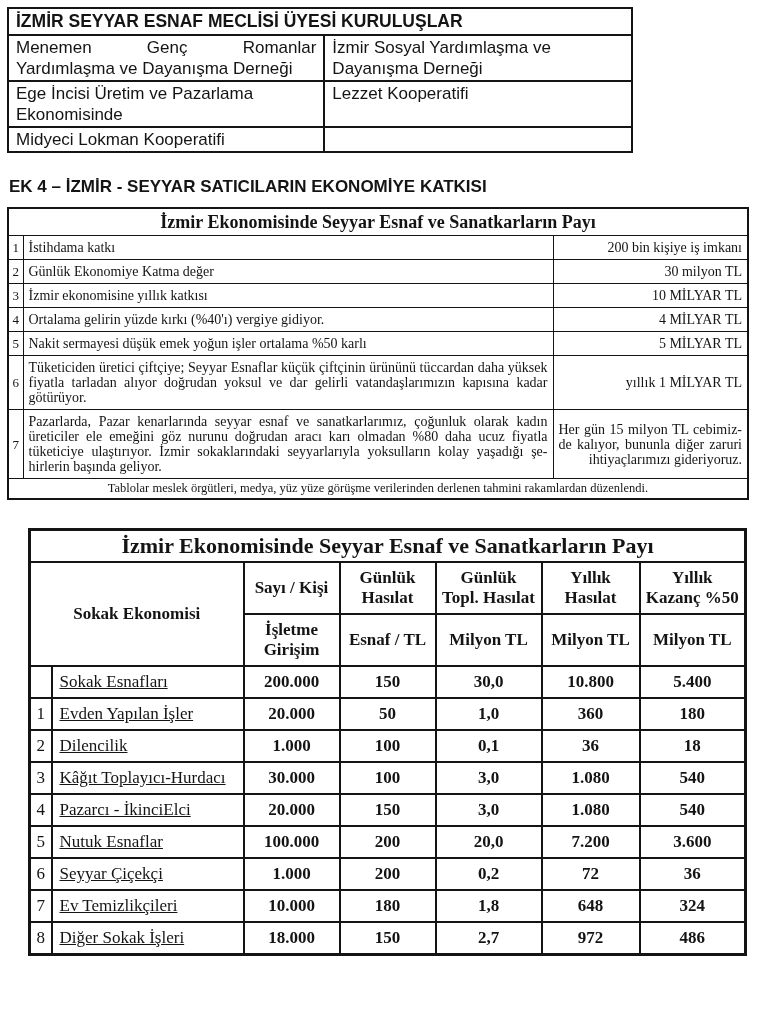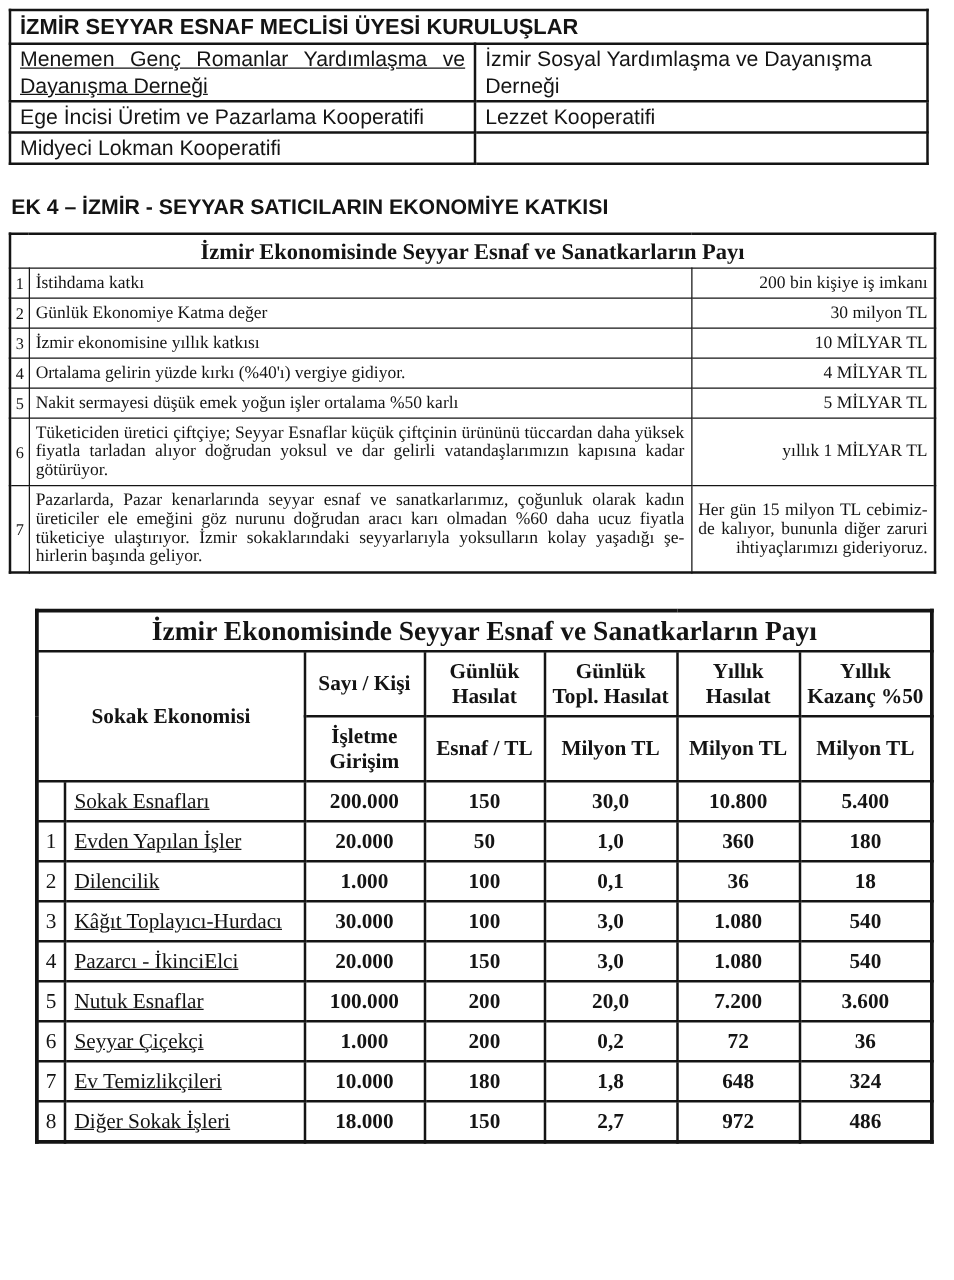--- a/index.html
+++ b/index.html
@@ -1,24 +1,24 @@
 <!DOCTYPE html>
 <html><head>
 <meta charset="utf-8">
 <style>
   html,body{margin:0;padding:0;background:#fff;}
   body{width:763px;height:1024px;color:#141414;font-family:"Liberation Serif",serif;}
   .page{padding:7px 8px 0 7px;}
 
   
   table{border-collapse:collapse;table-layout:fixed;}
-  .t1{width:736px;border:2px solid #d946ef;font-family:"Liberation Sans",sans-serif;font-size:17px;line-height:21px;}
+  .t1{width:626px;border:2px solid #d946ef;font-family:"Liberation Sans",sans-serif;font-size:17px;line-height:21px;}
   .t1 td{border:2px solid #141414;padding:1px 7px;vertical-align:top;overflow:hidden;}
   .t1 .title-cell{font-weight:bold;font-size:17.5px;padding:2px 7px;}
-  .t1 .justify{text-align:justify;text-decoration:underline;}
+  .t1 .justify{text-align:justify;}
 
   
   .section-heading{font-family:"Liberation Sans",sans-serif;font-weight:bold;font-size:17px;
     margin:24px 0 10px 2px;letter-spacing:0px;}
 
   
   .t2{width:740px;border:2.5px solid #141414;font-size:14px;line-height:15px;}
   .t2 td{border:1.5px solid #141414;padding:4px 5px;vertical-align:middle;overflow:hidden;}
   .t2 .tbl-title{font-weight:bold;font-size:18px;line-height:20px;text-align:center;padding:3px 4px;}
   .t2 .num{ text-align:center;font-size:13px;padding:4px 1px;}
@@ -47,21 +47,21 @@
       </colgroup>
     <tbody>
         <tr>
       <td class="title-cell" colspan="2">İZMİR SEYYAR ESNAF MECLİSİ ÜYESİ KURULUŞLAR</td>
     </tr>
     <tr>
       <td class="justify">Menemen Genç Romanlar Yardımlaşma ve Dayanışma Derneği</td>
       <td>İzmir Sosyal Yardımlaşma ve Dayanışma Derneği</td>
     </tr>
     <tr>
-      <td>Ege İncisi Üretim ve Pazarlama Kooperatifi</td>
+      <td>Ege İncisi Üretim ve Pazarlama Ekonomisinde</td>
       <td>Lezzet Kooperatifi</td>
     </tr>
     <tr>
       <td>Midyeci Lokman Kooperatifi</td>
       <td></td>
     </tr>
   </tbody>
     </table>
 
   <div class="section-heading">EK 4 – İZMİR - SEYYAR SATICILARIN EKONOMİYE KATKISI</div>
@@ -101,22 +101,25 @@
       <td>Nakit sermayesi düşük emek yoğun işler ortalama %50 karlı</td>
       <td class="val">5 MİLYAR TL</td>
     </tr>
     <tr>
       <td class="num">6</td>
       <td class="justify">Tüketiciden üretici çiftçiye; Seyyar Esnaflar küçük çiftçinin ürününü tüccardan daha yüksek fiyatla tarladan alıyor doğrudan yoksul ve dar gelirli vatandaşlarımızın kapısına kadar götürüyor.</td>
       <td class="val">yıllık 1 MİLYAR TL</td>
     </tr>
     <tr>
       <td class="num">7</td>
-      <td class="justify">Pazarlarda, Pazar kenarlarında seyyar esnaf ve sanatkarlarımız, çoğunluk olarak kadın üreticiler ele emeğini göz nurunu doğrudan aracı karı olmadan %60 daha ucuz fiyatla tüketiciye ulaştırıyor. İzmir sokaklarındaki seyyarlarıyla yoksulların kolay yaşadığı şe-hirlerin başında geliyor.</td>
+      <td class="justify">Pazarlarda, Pazar kenarlarında seyyar esnaf ve sanatkarlarımız, çoğunluk olarak kadın üreticiler ele emeğini göz nurunu doğrudan aracı karı olmadan %80 daha ucuz fiyatla tüketiciye ulaştırıyor. İzmir sokaklarındaki seyyarlarıyla yoksulların kolay yaşadığı şe-hirlerin başında geliyor.</td>
       <td class="justify-right">Her gün 15 milyon TL cebimiz-de kalıyor, bununla diğer zaruri ihtiyaçlarımızı gideriyoruz.</td>
+    </tr>
+    <tr>
+      <td class="footnote" colspan="3">Tablolar meslek örgütleri, medya, yüz yüze görüşme verilerinden derlenen tahmini rakamlardan düzenlendi.</td>
     </tr>
   </tbody>
     </table>
 
   <table class="t3">
     <colgroup>
       <col style="width:22px">
         <col style="width:192px">
         <col style="width:96px">
       <col style="width:96px">

